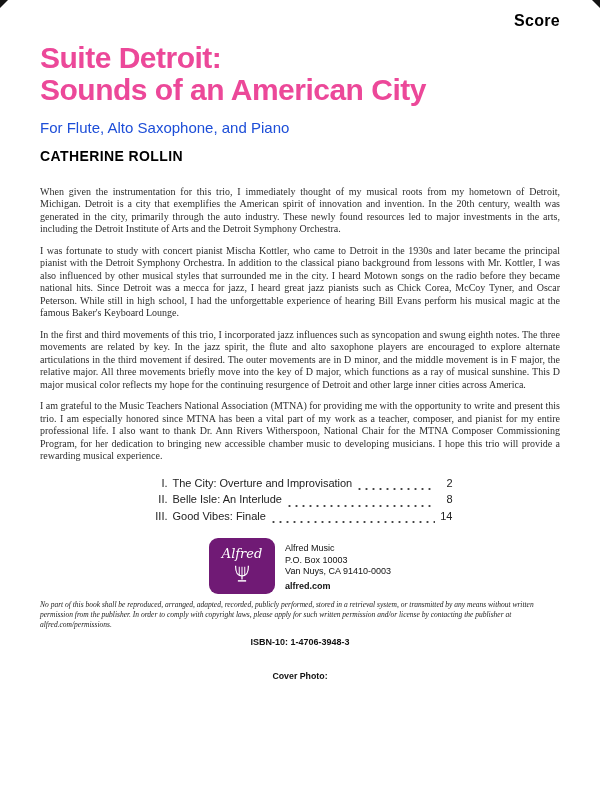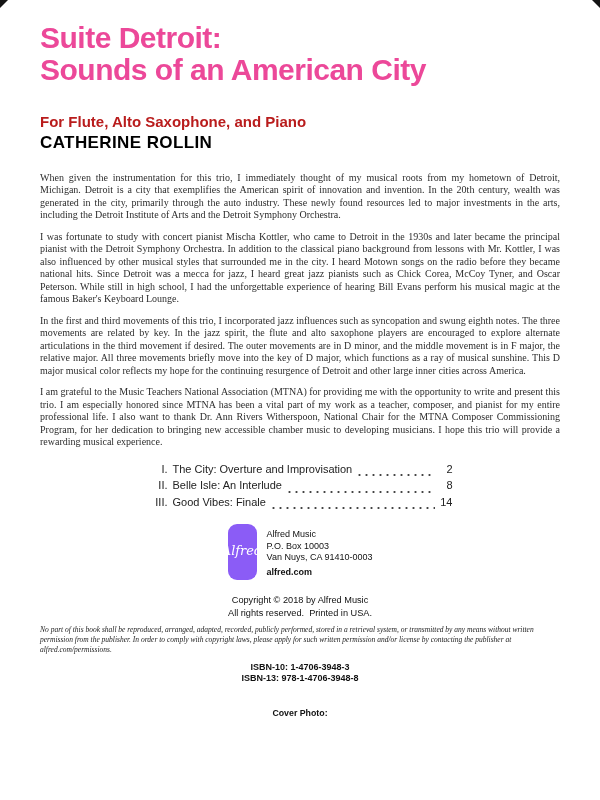--- a/index.html
+++ b/index.html
@@ -13,57 +13,58 @@
   }
   .corner { position: absolute; top: 0; width: 0; height: 0; border-style: solid; }
   .corner.left  { left: 0;  border-width: 8px 8px 0 0; border-color: #141414 transparent transparent transparent; }
   .corner.right { right: 0; border-width: 0 8px 8px 0; border-color: transparent #141414 transparent transparent; }
 
   .page { padding: 10px 40px 0 40px; box-sizing: border-box; }
 
   .score-label { text-align: right; font-weight: bold; font-size: 16px; letter-spacing: .3px; color: #000; line-height: 18px; margin-top: 2px; }
 
   .title { margin-top: 12px; font-weight: bold; font-size: 30px; line-height: 1.06; letter-spacing: -0.5px; color: #ec4899; }
-  .subtitle { margin-top: 27px; font-weight: bold; font-size: 15px; line-height: 18px; color: #b91c1c; }
-  .composer { margin-top: 2px; font-weight: bold; font-size: 17px; line-height: 19px; letter-spacing: .4px; color: #000; }
+  .subtitle { margin-top: 13px; font-weight: normal; font-size: 15px; line-height: 18px; color: #1d4ed8; }
+  .composer { margin-top: 10px; font-weight: bold; font-size: 14px; line-height: 19px; letter-spacing: .4px; color: #000; }
 
   .commission { width: 300px; margin: 15px 40px 0 auto; text-align: center; font-size: 10px; line-height: 13px; color: #222; }
 
   .body-text { margin-top: 20px; font-size: 10px; line-height: 1.25; text-align: justify; color: #2d2d2d; font-family: Liberation Serif, serif; }
   .body-text p { margin: 0 0 9px 0; }
 
   .toc { width: 305px; margin: 12px auto 0 auto; font-size: 11px; color: #222; }
   .toc-row { display: flex; align-items: baseline; line-height: 16.5px; }
   .toc-num { width: 20px; flex: none; text-align: right; padding-right: 5px; }
   .toc-title { flex: none; white-space: nowrap; }
   .toc-leader { flex: 1; margin: 0 4px; height: 10px; align-self: flex-end;
     background-image: radial-gradient(circle, #444 1px, transparent 1.2px);
     background-size: 7px 4px; background-repeat: repeat-x; background-position: left bottom; }
   .toc-page { flex: none; min-width: 14px; text-align: right; }
 
   .publisher { display: flex; justify-content: center; align-items: flex-start; gap: 10px; margin-top: 14px; }
-  .logo { width: 29px; height: 56px; background: #8b5cf6; border-radius: 9px; color: #fff;
-    display: flex; flex-direction: row; align-items: center; justify-content: center; flex: none; }
+  .logo { width: 66px; height: 56px; background: #701a75; border-radius: 9px; color: #fff;
+    display: flex; flex-direction: column; align-items: center; justify-content: center; flex: none; }
   .logo-text { font-family: "DejaVu Serif", serif; font-style: italic; font-size: 13px; line-height: 1; margin-bottom: 3px; }
   .pub-info { font-size: 9px; line-height: 11.5px; color: #111; padding-top: 5px; }
   .pub-info .site { font-weight: bold; margin-top: 3px; }
 
   .copyright { text-align: center; font-size: 9.2px; line-height: 12.4px; margin-top: 14px; color: #111; }
   .legal { width: 520px; margin: 6px auto 0 auto; font-style: italic; font-size: 7.5px; line-height: 9.9px; color: #222; font-family: Liberation Serif, serif; }
   .isbn { text-align: center; font-weight: bold; font-size: 9px; line-height: 11.5px; margin-top: 7px; color: #111; }
   .coverphoto { text-align: center; font-weight: bold; font-size: 8.8px; line-height: 11.4px; margin-top: 23px; color: #111; }
 </style>
 </head>
 <body>
 
 <div class="corner left"></div>
 <div class="corner right"></div>
 
 <div class="page">
 
+  <div class="score-label">Score</div>
 
   <div class="title">
     <div>Suite Detroit:</div>
     <div>Sounds of an American City</div>
   </div>
 
   <div class="subtitle">For Flute, Alto Saxophone, and Piano</div>
   <div class="composer">CATHERINE ROLLIN</div>
 
 
@@ -108,29 +109,24 @@
       </svg>
     </div>
     <div class="pub-info">
       <div>Alfred Music</div>
       <div>P.O. Box 10003</div>
       <div>Van Nuys, CA 91410-0003</div>
       <div class="site">alfred.com</div>
     </div>
   </div>
 
-  <div class="copyright">
-    <div>Copyright © 2018 by Alfred Music</div>
-    <div>All rights reserved.&nbsp; Printed in USA.</div>
-  </div>
 
   <div class="legal">No part of this book shall be reproduced, arranged, adapted, recorded, publicly performed, stored in a retrieval system, or transmitted by any means without written permission from the publisher. In order to comply with copyright laws, please apply for such written permission and/or license by contacting the publisher at alfred.com/permissions.</div>
 
   <div class="isbn">
     <div>ISBN-10: 1-4706-3948-3</div>
-    <div>ISBN-13: 978-1-4706-3948-8</div>
   </div>
 
   <div class="coverphoto">
     <div>Cover Photo:</div>
   </div>
 
 </div>
 
 </body></html>

